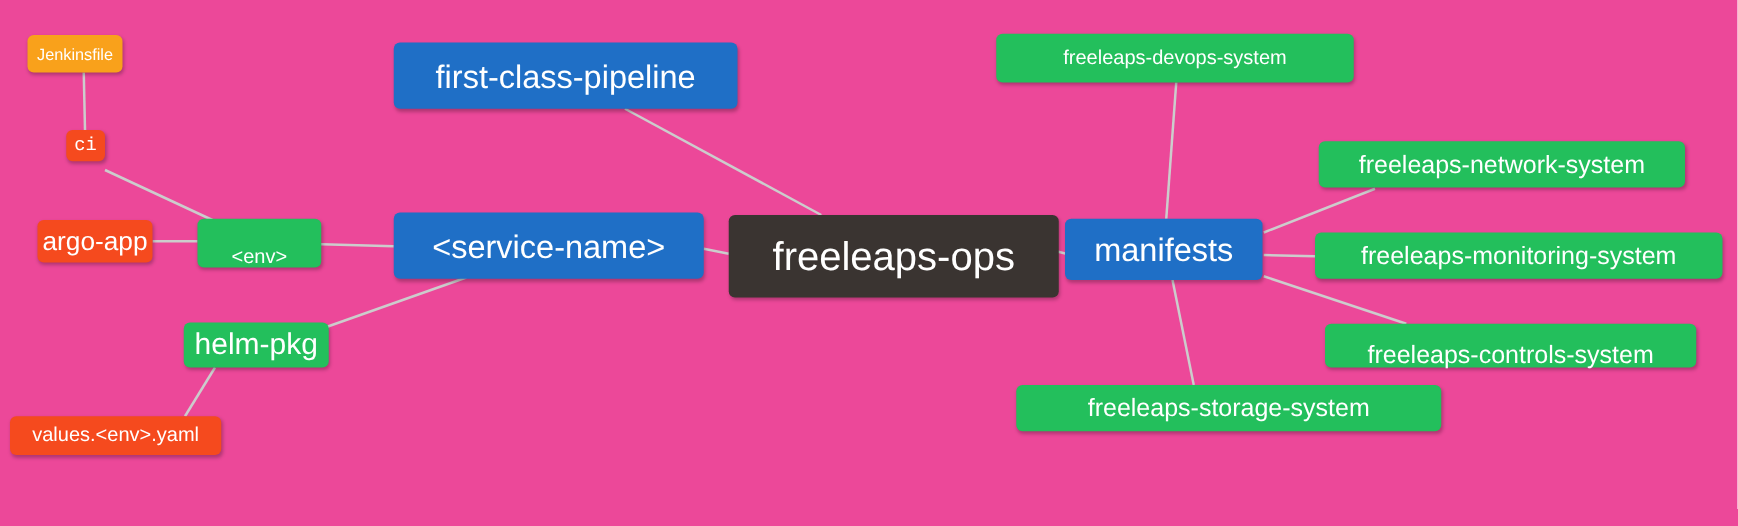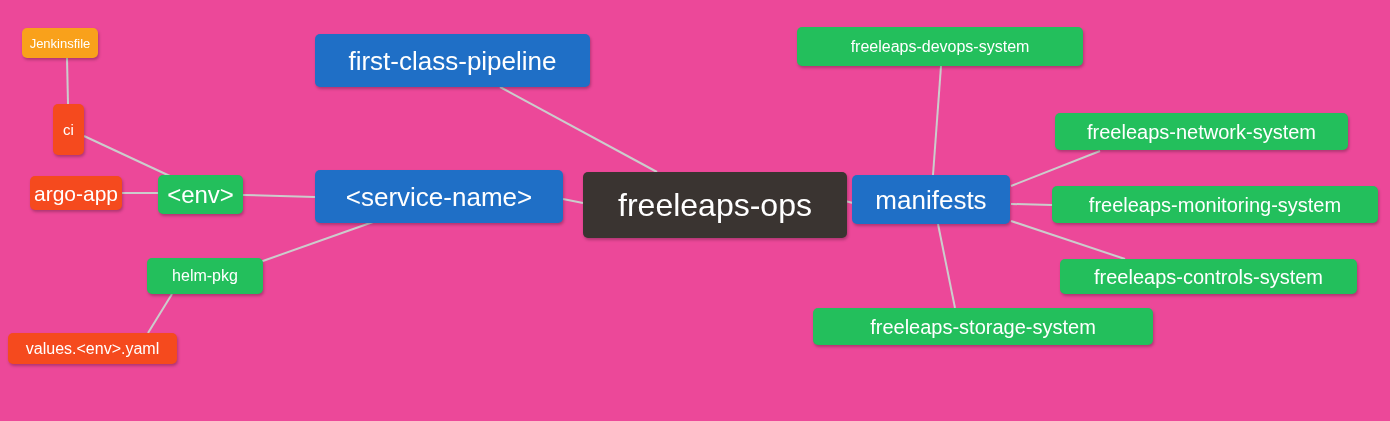--- a/index.html
+++ b/index.html
@@ -51,30 +51,30 @@
       <line x1="933" y1="175" x2="941" y2="66" stroke="#cccccc" stroke-width="2"></line>
       <line x1="1011" y1="186" x2="1100" y2="151" stroke="#cccccc" stroke-width="2"></line>
       <line x1="1011" y1="204" x2="1052" y2="205" stroke="#cccccc" stroke-width="2"></line>
       <line x1="1011" y1="221" x2="1125" y2="259" stroke="#cccccc" stroke-width="2"></line>
       <line x1="938" y1="224" x2="955" y2="308" stroke="#cccccc" stroke-width="2"></line>
     </svg>
   <div>
       <div class="node" style="left: 22px; top: 28px; width: 76px; height: 30px; background: rgb(249, 161, 27); font-size: 13px; color: rgb(255, 255, 255);">
         <span>Jenkinsfile</span>
       </div>
-      <div class="node" style="left: 53px; top: 104px; width: 31px; height: 51px; background: rgb(245, 74, 30); font-size: 15px; color: rgb(255, 255, 255);">
+      <div class="node" style="left: 53px; top: 104px; width: 31px; height: 25px; background: rgb(245, 74, 30); font-size: 15px; color: rgb(255, 255, 255); font-family: Liberation Mono, monospace;">
         <span>ci</span>
       </div>
       <div class="node" style="left: 30px; top: 176px; width: 92px; height: 34px; background: rgb(245, 74, 30); font-size: 21px; color: rgb(255, 255, 255);">
         <span>argo-app</span>
       </div>
-      <div class="node" style="left: 158px; top: 175px; width: 85px; height: 39px; background: rgb(35, 191, 92); font-size: 24px; color: rgb(255, 255, 255);">
+      <div class="node" style="left: 158px; top: 175px; width: 99px; height: 39px; background: rgb(35, 191, 92); font-size: 16px; color: rgb(255, 255, 255); align-items: flex-end;">
         <span>&lt;env&gt;</span>
       </div>
-      <div class="node" style="left: 147px; top: 258px; width: 116px; height: 36px; background: rgb(35, 191, 92); font-size: 16px; color: rgb(255, 255, 255);">
+      <div class="node" style="left: 147px; top: 258px; width: 116px; height: 36px; background: rgb(35, 191, 92); font-size: 24px; color: rgb(255, 255, 255);">
         <span>helm-pkg</span>
       </div>
       <div class="node" style="left: 8px; top: 333px; width: 169px; height: 31px; background: rgb(245, 74, 30); font-size: 16px; color: rgb(255, 255, 255);">
         <span>values.&lt;env&gt;.yaml</span>
       </div>
       <div class="node" style="left: 315px; top: 34px; width: 275px; height: 53px; background: rgb(31, 111, 198); font-size: 26px; color: rgb(255, 255, 255);">
         <span>first-class-pipeline</span>
       </div>
       <div class="node" style="left: 315px; top: 170px; width: 248px; height: 53px; background: rgb(31, 111, 198); font-size: 26px; color: rgb(255, 255, 255);">
         <span>&lt;service-name&gt;</span>
@@ -87,20 +87,20 @@
       </div>
       <div class="node" style="left: 797px; top: 27px; width: 286px; height: 39px; background: rgb(35, 191, 92); font-size: 16px; color: rgb(255, 255, 255);">
         <span>freeleaps-devops-system</span>
       </div>
       <div class="node" style="left: 1055px; top: 113px; width: 293px; height: 37px; background: rgb(35, 191, 92); font-size: 20px; color: rgb(255, 255, 255);">
         <span>freeleaps-network-system</span>
       </div>
       <div class="node" style="left: 1052px; top: 186px; width: 326px; height: 37px; background: rgb(35, 191, 92); font-size: 20px; color: rgb(255, 255, 255);">
         <span>freeleaps-monitoring-system</span>
       </div>
-      <div class="node" style="left: 1060px; top: 259px; width: 297px; height: 35px; background: rgb(35, 191, 92); font-size: 20px; color: rgb(255, 255, 255);">
+      <div class="node" style="left: 1060px; top: 259px; width: 297px; height: 35px; background: rgb(35, 191, 92); font-size: 20px; color: rgb(255, 255, 255); align-items: flex-end;">
         <span>freeleaps-controls-system</span>
       </div>
       <div class="node" style="left: 813px; top: 308px; width: 340px; height: 37px; background: rgb(35, 191, 92); font-size: 20px; color: rgb(255, 255, 255);">
         <span>freeleaps-storage-system</span>
       </div>
     </div>
 </div>
 
 </body></html>

